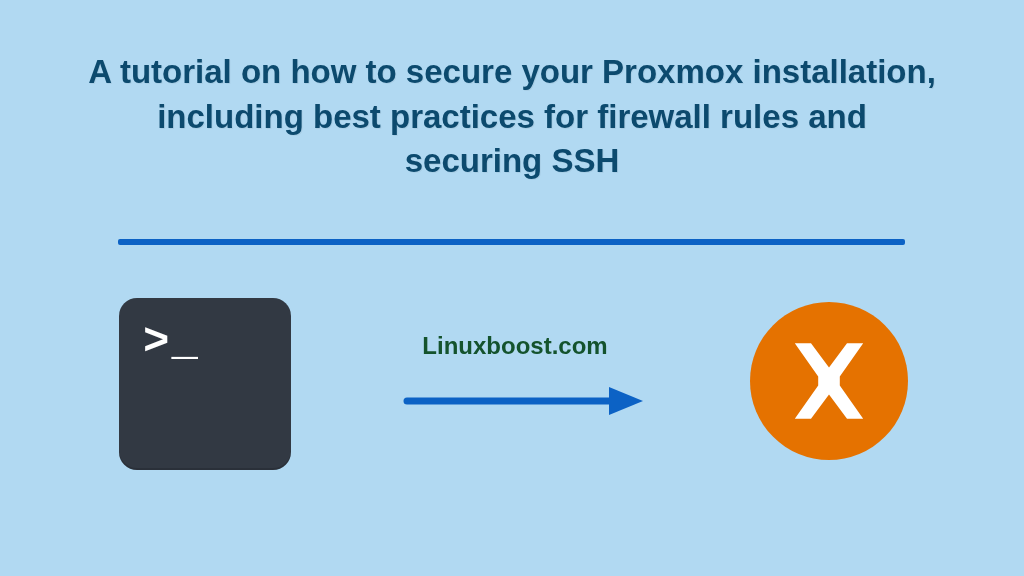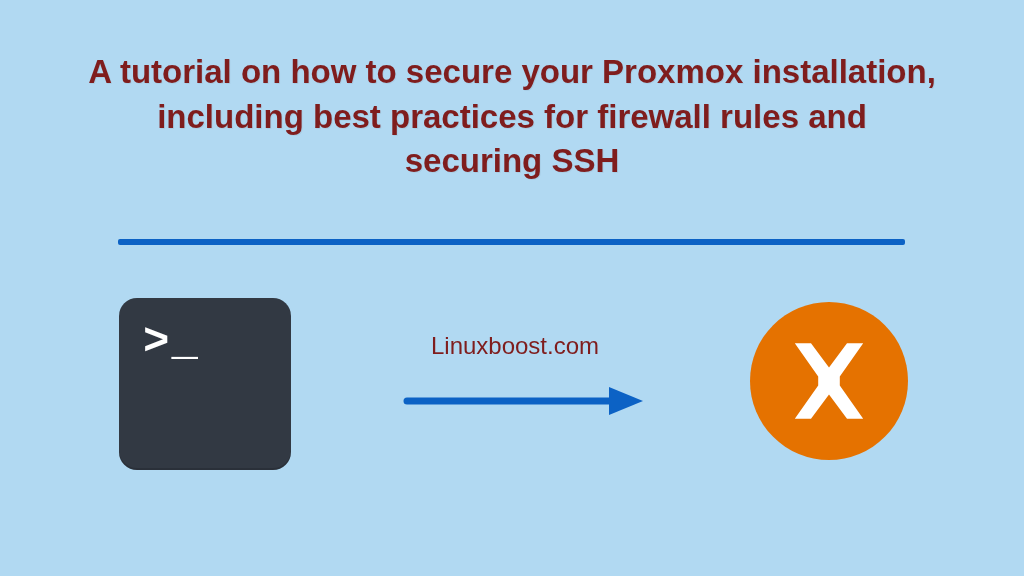--- a/index.html
+++ b/index.html
@@ -13,21 +13,21 @@
     }
     .title {
       position: absolute;
       top: 50px;
       left: 50%;
       transform: translateX(-50%);
       width: 850px;
       text-align: center;
       font-size: 33px;
       font-weight: 700;
-      color: #7f1d1d;
+      color: #0c4a6e;
       line-height: 1.35;
       text-shadow: 1px 1px 0 rgba(0,0,0,0.05);
     }
     .divider {
       position: absolute;
       top: 239px;
       left: 118px;
       width: 787px;
       height: 6px;
       background: #0c62c5;
@@ -56,22 +56,22 @@
     }
     .middle {
       position: absolute;
       top: 332px;
       left: 350px;
       width: 330px;
       text-align: center;
     }
     .site {
       font-size: 24px;
-      font-weight: 400;
-      color: #7f1d1d;
+      font-weight: 700;
+      color: #14532d;
       margin-bottom: 24px;
     }
     .arrow {
       width: 240px;
       height: 34px;
       margin-left: 16px;
     }
     .proxmox-circle {
       position: absolute;
       top: 302px;

